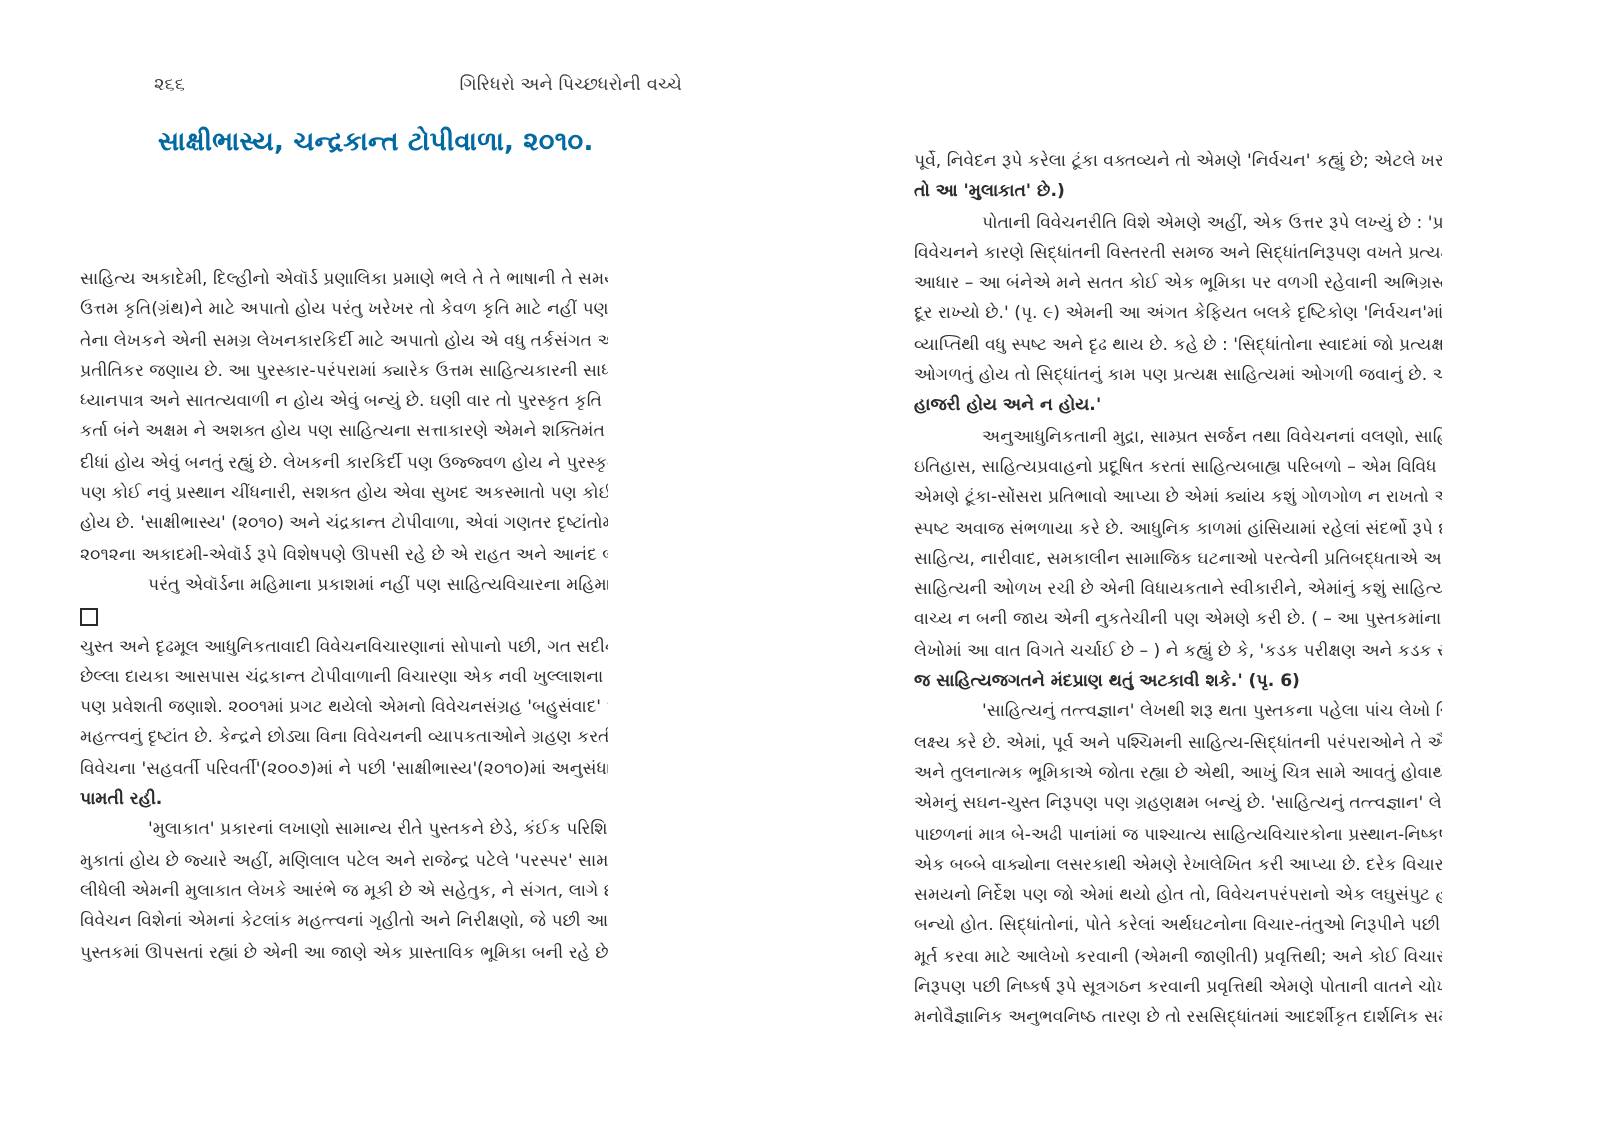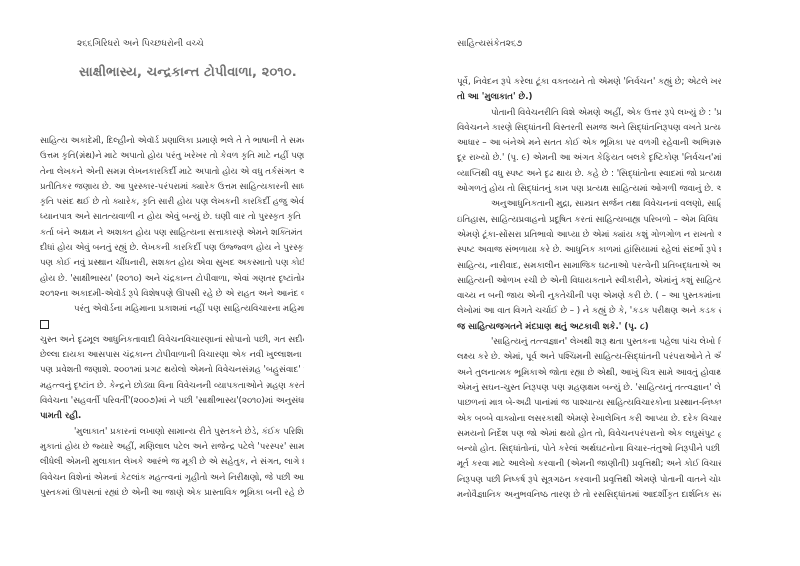--- a/index.html
+++ b/index.html
@@ -5,27 +5,27 @@
   html, body { margin: 0; padding: 0; }
   body {
     width: 800px; height: 566px; background: #ffffff; overflow: hidden;
     font-family: "DejaVu Sans", sans-serif; color: #2a2a2a; position: relative;
   }
   .page { position: absolute; top: 0; height: 566px; width: 400px; }
   .page.left { left: 0; }
   .page.right { left: 400px; }
   .runhead {
     position: absolute; top: 38px; font-size: 9px; color: #3a3a3a;
-    display: flex; justify-content: flex-start; align-items: baseline;
+    display: flex; justify-content: space-between; align-items: baseline;
   }
   .left .runhead { left: 77px; width: 264px; }
   .right .runhead { left: 57px; width: 262px; }
   .chapter-title {
     position: absolute; left: 79px; top: 64px; font-size: 13px; font-weight: bold;
-    color: #737373; letter-spacing: 0.1px;
+    color: #0369a1; letter-spacing: 0.1px;
   }
   .body { position: absolute; font-size: 8.6px; line-height: 15.3px; color: #2c2c2c; }
   .left .body { left: 40px; top: 133px; width: 264px; }
   .right .body { left: 57px; top: 74px; width: 264px; }
   .line { white-space: nowrap; overflow: hidden; height: 15.3px; display: block; text-align: justify; text-align-last: justify; }
   .line.last { text-align-last: left; font-weight: bold; }
   .line.indent { padding-left: 34px; }
   .sep-box {
     display: inline-block; width: 9px; height: 9px; border: 1.2px solid #2a2a2a;
     margin-top: 3px; box-sizing: border-box;
@@ -39,21 +39,20 @@
   <div class="runhead">
     <span>૨૬૬</span>
     <span>ગિરિધરો અને પિચ્છધરોની વચ્ચે</span>
   </div>
   <div class="chapter-title">સાક્ષીભાસ્ય, ચન્દ્રકાન્ત ટોપીવાળા, ૨૦૧૦.</div>
   <div class="body">
     <span class="line">સાહિત્ય અકાદેમી, દિલ્હીનો એવૉર્ડ પ્રણાલિકા પ્રમાણે ભલે તે તે ભાષાની તે સમયગાળાની</span>
     <span class="line">ઉત્તમ કૃતિ(ગ્રંથ)ને માટે અપાતો હોય પરંતુ ખરેખર તો કેવળ કૃતિ માટે નહીં પણ કૃતિનિમિત્તે</span>
     <span class="line">તેના લેખકને એની સમગ્ર લેખનકારકિર્દી માટે અપાતો હોય એ વધુ તર્કસંગત અને</span>
     <span class="line">પ્રતીતિકર જણાય છે. આ પુરસ્કાર-પરંપરામાં ક્યારેક ઉત્તમ સાહિત્યકારની સાધારણ</span>
-    <span class="line">કૃતિ પસંદ થઈ છે તો ક્યારેક, કૃતિ સારી હોય પણ લેખકની કારકિર્દી હજુ એવી</span>
     <span class="line">ધ્યાનપાત્ર અને સાતત્યવાળી ન હોય એવું બન્યું છે. ઘણી વાર તો પુરસ્કૃત કૃતિ ને એનો</span>
     <span class="line">કર્તા બંને અક્ષમ ને અશક્ત હોય પણ સાહિત્યના સત્તાકારણે એમને શક્તિમંત ઠેરવી</span>
     <span class="line">દીધાં હોય એવું બનતું રહ્યું છે. લેખકની કારકિર્દી પણ ઉજ્જ્વળ હોય ને પુરસ્કૃત કૃતિ</span>
     <span class="line">પણ કોઈ નવું પ્રસ્થાન ચીંધનારી, સશક્ત હોય એવા સુખદ અકસ્માતો પણ કોઈ વાર થતા</span>
     <span class="line">હોય છે. 'સાક્ષીભાસ્ય' (૨૦૧૦) અને ચંદ્રકાન્ત ટોપીવાળા, એવાં ગણતર દૃષ્ટાંતોમાં,</span>
     <span class="line">૨૦૧૨ના અકાદમી-એવૉર્ડ રૂપે વિશેષપણે ઊપસી રહે છે એ રાહત અને આનંદ બંને</span>
     <span class="line indent">પરંતુ એવૉર્ડના મહિમાના પ્રકાશમાં નહીં પણ સાહિત્યવિચારના મહિમાના પ્રકાશમાં</span>
     <span class="sep-line"><span class="sep-box"></span></span>
     <span class="line">ચુસ્ત અને દૃઢમૂલ આધુનિકતાવાદી વિવેચનવિચારણાનાં સોપાનો પછી, ગત સદીના</span>
     <span class="line">છેલ્લા દાયકા આસપાસ ચંદ્રકાન્ત ટોપીવાળાની વિચારણા એક નવી ખુલ્લાશના તબક્કામાં</span>
@@ -63,42 +62,39 @@
     <span class="line last">પામતી રહી.</span>
     <span class="line indent">'મુલાકાત' પ્રકારનાં લખાણો સામાન્ય રીતે પુસ્તકને છેડે, કંઈક પરિશિષ્ટ રૂપે</span>
     <span class="line">મુકાતાં હોય છે જ્યારે અહીં, મણિલાલ પટેલ અને રાજેન્દ્ર પટેલે 'પરસ્પર' સામયિક માટે</span>
     <span class="line">લીધેલી એમની મુલાકાત લેખકે આરંભે જ મૂકી છે એ સહેતુક, ને સંગત, લાગે છે કેમકે</span>
     <span class="line">વિવેચન વિશેનાં એમનાં કેટલાંક મહત્ત્વનાં ગૃહીતો અને નિરીક્ષણો, જે પછી આખા</span>
     <span class="line">પુસ્તકમાં ઊપસતાં રહ્યાં છે એની આ જાણે એક પ્રાસ્તાવિક ભૂમિકા બની રહે છે. (એ</span>
   </div>
 </div>
 
 <div class="page right">
-  <div class="runhead">
-    <span>સાહિત્યસંકેત</span>
-    <span>૨૬૭</span>
-  </div>
   <div class="body">
     <span class="line">પૂર્વે, નિવેદન રૂપે કરેલા ટૂંકા વક્તવ્યને તો એમણે 'નિર્વચન' કહ્યું છે; એટલે ખરું 'પુરોવચન'</span>
     <span class="line last">તો આ 'મુલાકાત' છે.)</span>
     <span class="line indent">પોતાની વિવેચનરીતિ વિશે એમણે અહીં, એક ઉત્તર રૂપે લખ્યું છે : 'પ્રત્યક્ષ</span>
     <span class="line">વિવેચનને કારણે સિદ્ધાંતની વિસ્તરતી સમજ અને સિદ્ધાંતનિરૂપણ વખતે પ્રત્યક્ષનો લેવાતો</span>
     <span class="line">આધાર – આ બંનેએ મને સતત કોઈ એક ભૂમિકા પર વળગી રહેવાની અભિગ્રસ્તતાથી</span>
     <span class="line">દૂર રાખ્યો છે.' (પૃ. ૯) એમની આ અંગત કેફિયત બલકે દૃષ્ટિકોણ 'નિર્વચન'માંની એક</span>
     <span class="line">વ્યાપ્તિથી વધુ સ્પષ્ટ અને દૃઢ થાય છે. કહે છે : 'સિદ્ધાંતોના સ્વાદમાં જો પ્રત્યક્ષ સાહિત્ય</span>
     <span class="line">ઓગળતું હોય તો સિદ્ધાંતનું કામ પણ પ્રત્યક્ષ સાહિત્યમાં ઓગળી જવાનું છે. એની</span>
+    <span class="line last">હાજરી હોય અને ન હોય.'</span>
     <span class="line indent">અનુઆધુનિકતાની મુદ્રા, સામ્પ્રત સર્જન તથા વિવેચનનાં વલણો, સાહિત્યનો</span>
     <span class="line">ઇતિહાસ, સાહિત્યપ્રવાહનો પ્રદૂષિત કરતાં સાહિત્યબાહ્ય પરિબળો – એમ વિવિધ મુદ્દે</span>
     <span class="line">એમણે ટૂંકા-સોંસરા પ્રતિભાવો આપ્યા છે એમાં ક્યાંય કશું ગોળગોળ ન રાખતો એમનો</span>
     <span class="line">સ્પષ્ટ અવાજ સંભળાયા કરે છે. આધુનિક કાળમાં હાંસિયામાં રહેલાં સંદર્ભો રૂપે દલિત-</span>
     <span class="line">સાહિત્ય, નારીવાદ, સમકાલીન સામાજિક ઘટનાઓ પરત્વેની પ્રતિબદ્ધતાએ અનુઆધુનિક</span>
     <span class="line">સાહિત્યની ઓળખ રચી છે એની વિધાયકતાને સ્વીકારીને, એમાંનું કશું સાહિત્યબાહ્ય કે</span>
     <span class="line">વાચ્ય ન બની જાય એની નુકતેચીની પણ એમણે કરી છે. ( – આ પુસ્તકમાંના ત્રણચાર</span>
     <span class="line">લેખોમાં આ વાત વિગતે ચર્ચાઈ છે – ) ને કહ્યું છે કે, 'કડક પરીક્ષણ અને કડક સંપાદન</span>
-    <span class="line last">જ સાહિત્યજગતને મંદપ્રાણ થતું અટકાવી શકે.' (પૃ. ૮)</span>
+    <span class="line last">જ સાહિત્યજગતને મંદપ્રાણ થતું અટકાવી શકે.' (પૃ. 6)</span>
     <span class="line indent">'સાહિત્યનું તત્ત્વજ્ઞાન' લેખથી શરૂ થતા પુસ્તકના પહેલા પાંચ લેખો સિદ્ધાંતવિચારને</span>
     <span class="line">લક્ષ્ય કરે છે. એમાં, પૂર્વ અને પશ્ચિમની સાહિત્ય-સિદ્ધાંતની પરંપરાઓને તે ઐતિહાસિક</span>
     <span class="line">અને તુલનાત્મક ભૂમિકાએ જોતા રહ્યા છે એથી, આખું ચિત્ર સામે આવતું હોવાથી,</span>
     <span class="line">એમનું સઘન-ચુસ્ત નિરૂપણ પણ ગ્રહણક્ષમ બન્યું છે. 'સાહિત્યનું તત્ત્વજ્ઞાન' લેખમાં તો,</span>
     <span class="line">પાછળનાં માત્ર બે-અઢી પાનાંમાં જ પાશ્ચાત્ય સાહિત્યવિચારકોના પ્રસ્થાન-નિષ્કર્ષોને એક-</span>
     <span class="line">એક બબ્બે વાક્યોના લસરકાથી એમણે રેખાલેખિત કરી આપ્યા છે. દરેક વિચારકના</span>
     <span class="line">સમયનો નિર્દેશ પણ જો એમાં થયો હોત તો, વિવેચનપરંપરાનો એક લઘુસંપુટ હાથવગો</span>
     <span class="line">બન્યો હોત. સિદ્ધાંતોનાં, પોતે કરેલાં અર્થઘટનોના વિચાર-તંતુઓ નિરૂપીને પછી એને વધુ</span>
     <span class="line">મૂર્ત કરવા માટે આલેખો કરવાની (એમની જાણીતી) પ્રવૃત્તિથી; અને કોઈ વિચારણાના</span>
     <span class="line">નિરૂપણ પછી નિષ્કર્ષ રૂપે સૂત્રગઠન કરવાની પ્રવૃત્તિથી એમણે પોતાની વાતને ચોખ્ખી</span>

